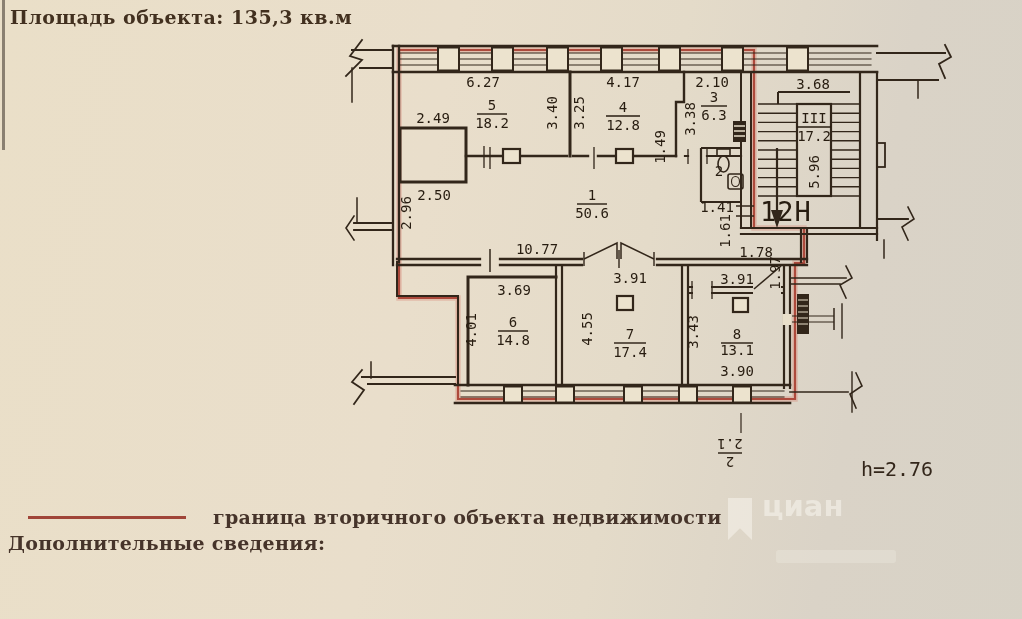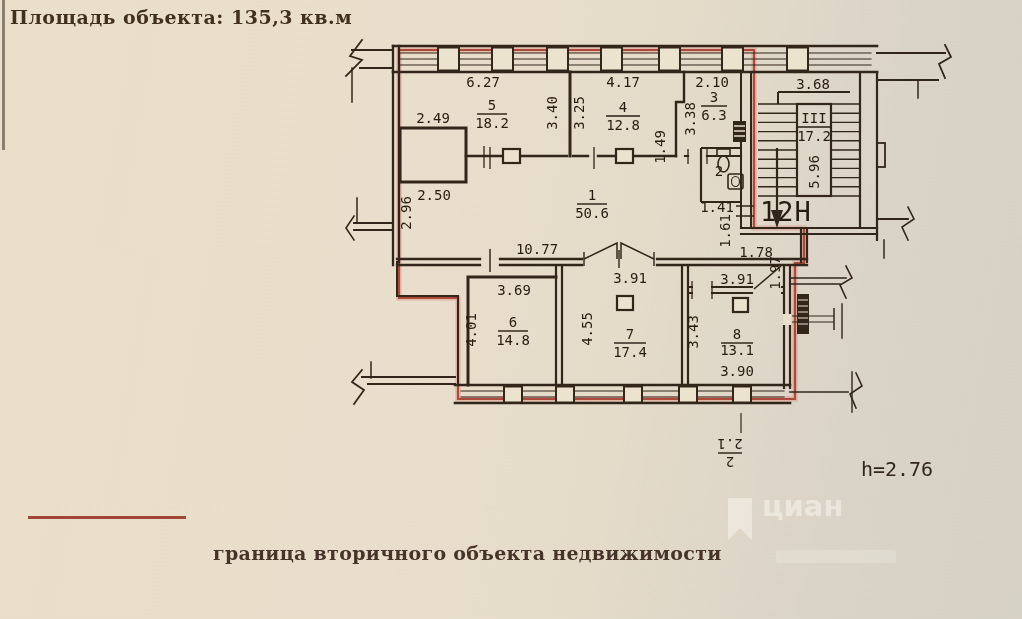--- a/index.html
+++ b/index.html
@@ -34,21 +34,20 @@
     font-size:20px;fill:#33261a;
   }
   #legend-line{
     position:absolute;left:28px;top:516px;width:158px;height:0;
     border-top:3px solid #a04538;
   }
   #legend-boundary{
     position:absolute;left:213px;top:506px;
     font-size:19px;font-weight:bold;color:#46342a;letter-spacing:.3px;
     white-space:nowrap;
-    margin-top:36px;
   }
   #legend-additional{
     position:absolute;left:8px;top:532px;
     font-size:19px;font-weight:bold;color:#46342a;letter-spacing:.3px;
     white-space:nowrap;
   }
   #watermark{
     position:absolute;left:728px;top:492px;width:210px;height:80px;
     display:flex;align-items:flex-start;gap:10px;
     pointer-events:none;
@@ -306,20 +305,21 @@
       <line x1="577" y1="204" x2="607" y2="204"></line>
       <line x1="498" y1="331" x2="528" y2="331"></line>
       <line x1="614" y1="343" x2="646" y2="343"></line>
       <line x1="721" y1="343" x2="753" y2="343"></line>
       <line x1="718" y1="453" x2="742" y2="453"></line>
     </g>
   </svg>
 
   <div id="legend-line"></div>
   <div id="legend-boundary">граница вторичного объекта недвижимости</div>
+  <div id="legend-additional">Дополнительные сведения:</div>
 
   <div id="watermark">
     <div id="wm-flag"></div>
     <div id="wm-text">циан</div>
     <div id="wm-sub"></div>
   </div>
 
 </div>
 
 </body></html>

